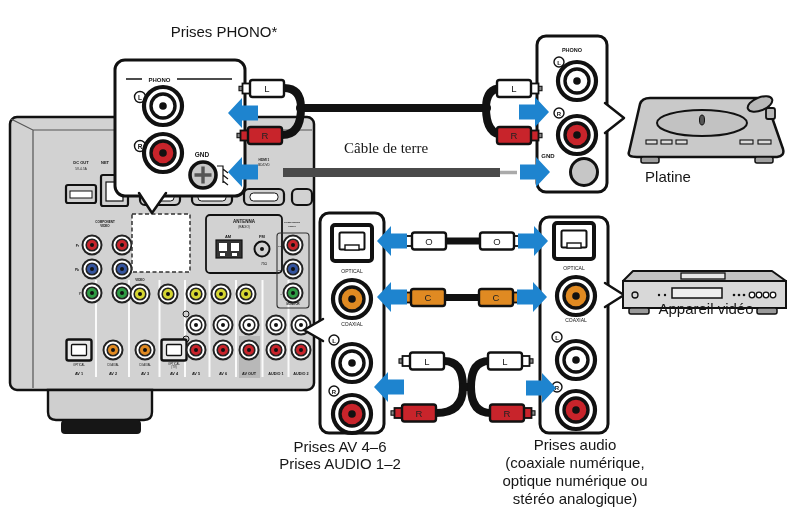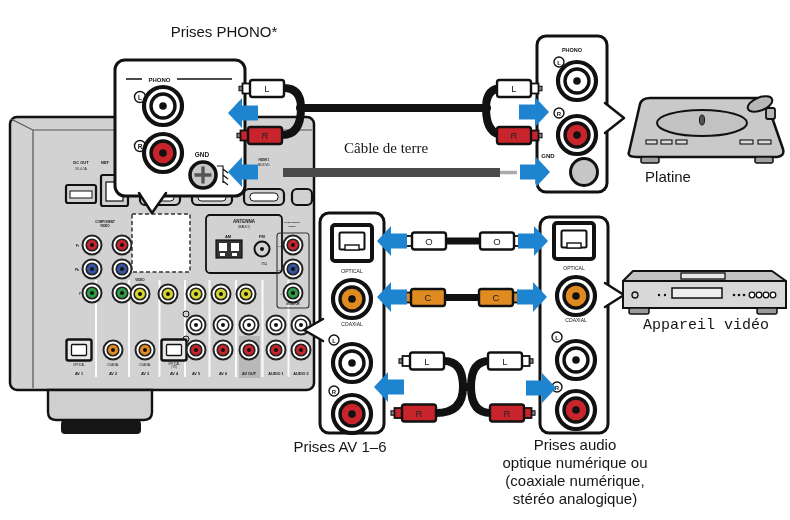--- a/index.html
+++ b/index.html
@@ -351,24 +351,25 @@
 </svg>
 
 
 <div class="lbl ctr" style="left:176px;top:23px;margin-left:48px;">Prises PHONO*</div>
 
 
 <div class="lbl" style="left:344px;top:139px;font-family:Liberation Serif, serif;">Câble de terre</div>
 
 <div class="lbl ctr" style="left:668px;top:168px;">Platine</div>
 
-<div class="lbl ctr" style="left:706px;top:317px;font-family:Liberation Mono, monospace;">Appareil vidéo</div>
-
-<div class="lbl ctr" style="left:340px;top:438px;">Prises AV 1–6</div>
+<div class="lbl ctr" style="left:706px;top:300px;">Appareil vidéo</div>
+
+<div class="lbl ctr" style="left:340px;top:438px;">Prises AV 4–6</div>
+<div class="lbl ctr" style="left:340px;top:455px;">Prises AUDIO 1–2</div>
 
 <div class="lbl ctr" style="left:575px;top:436px;">
   <div>Prises audio</div>
+  <div>(coaxiale numérique,</div>
   <div>optique numérique ou</div>
-  <div>(coaxiale numérique,</div>
   <div>stéréo analogique)</div>
 </div>
 
 </div>
 
 </body></html>

